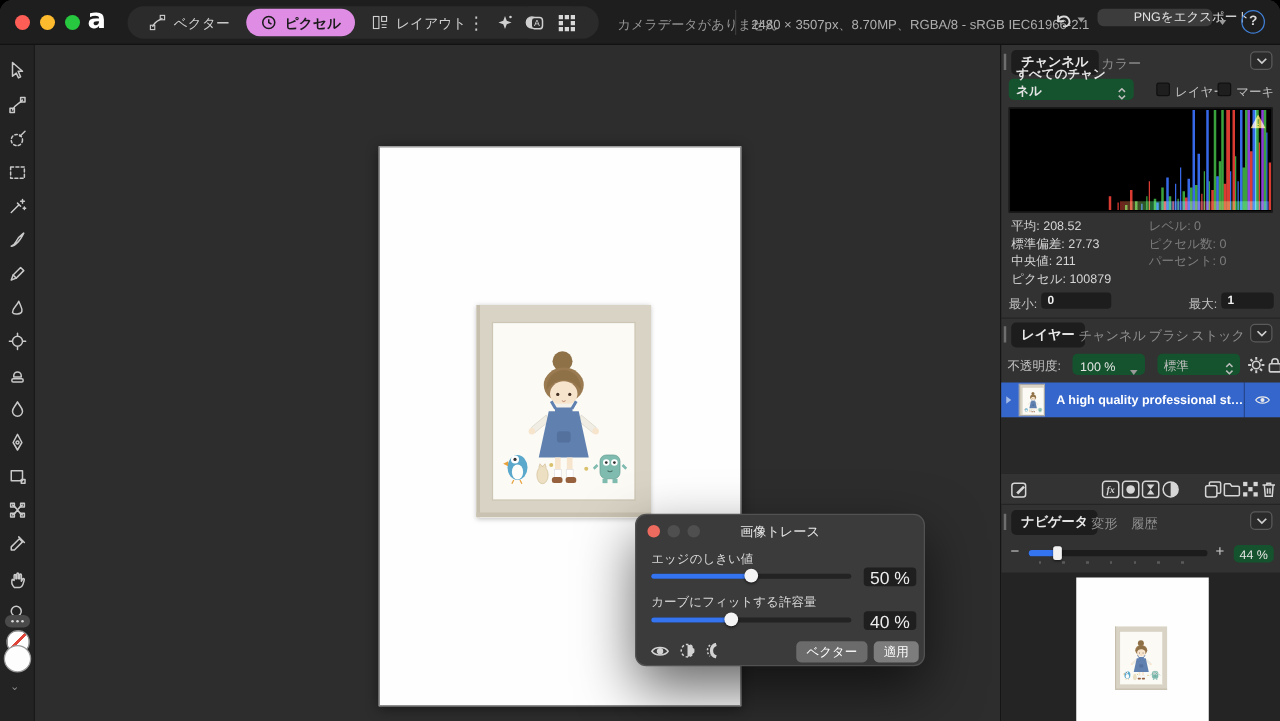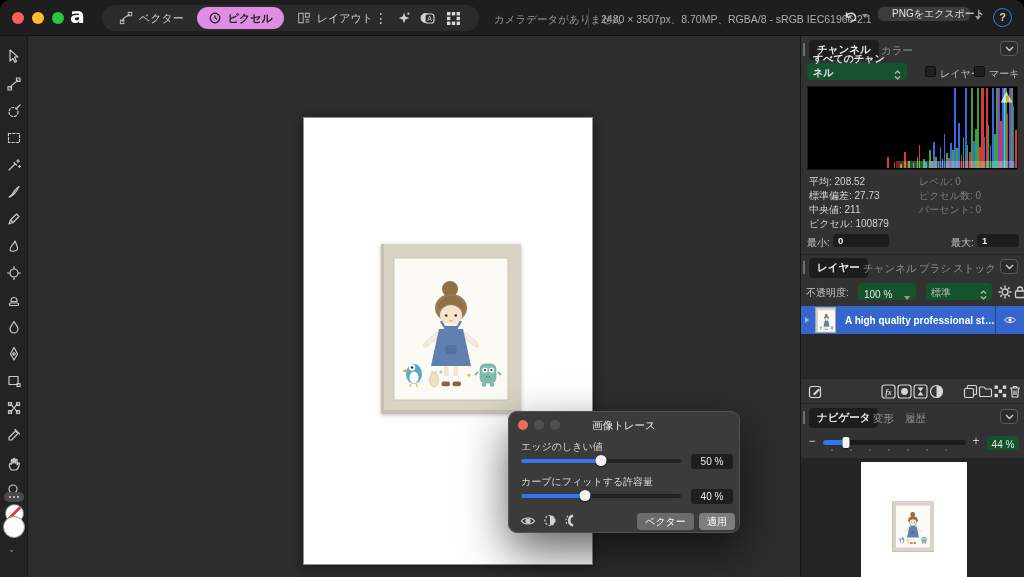--- a/index.html
+++ b/index.html
@@ -13,21 +13,21 @@
 .personas{position:absolute;left:102px;top:5px;height:26px;background:#2b2b2b;border-radius:14px;display:flex;align-items:center;padding:0 6px;gap:2px}
 .ptab{display:flex;align-items:center;gap:6px;padding:0 11px;height:22px;border-radius:11px;font-size:11px;color:#cfcfcf;white-space:nowrap}
 .ptab.active{background:#de8ce4;color:#1b1b1b;font-weight:700}
 .overflow{position:absolute;left:372px;top:6px;width:18px;height:24px;color:#c5c5c5;font-size:14px;text-align:center;line-height:24px}
 .modes{position:absolute;left:412px;top:5px;height:26px;background:#2b2b2b;border-radius:13px;display:flex;align-items:center;padding:0 7px;gap:9px}
 .modebtn{display:flex;align-items:center;justify-content:center}
 .statictx{position:absolute;font-size:10.5px;color:#969696;top:13px;white-space:nowrap}
 .tdiv{position:absolute;left:588px;top:8px;width:1px;height:20px;background:#3a3a3a}
 .undo{position:absolute;left:843px;top:8px;display:flex;align-items:center;gap:3px}
 .caret{width:0;height:0;border-left:3.5px solid transparent;border-right:3.5px solid transparent;border-top:4px solid #9a9a9a}
-.export{position:absolute;left:878px;top:7px;width:92px;height:14px;background:#3c3c3c;border-radius:5px;display:flex;align-items:center;gap:6px;padding:0 8px}
+.export{position:absolute;left:878px;top:7px;width:92px;height:14px;background:#3c3c3c;border-radius:5px;display:flex;align-items:center;gap:6px;padding:0 23px}
 .exbar{width:3px;height:12px;border-radius:2px;background:#54c8ef}
 .exlabel{font-size:10px;color:#e2e2e2;white-space:nowrap}
 .excaret{position:absolute;left:975px;top:16px}
 .help{position:absolute;left:993px;top:8px;width:19px;height:19px;border-radius:50%;border:1.5px solid #3f7fd6;color:#d8d8d8;font-size:11px;font-weight:700;text-align:center;line-height:16px}
 
 .tools{position:absolute;top:36px;left:0;width:28px;bottom:0;background:#232323;border-right:1px solid #191919;z-index:5}
 .tool{position:absolute;left:2px;width:24px;height:24px;display:flex;align-items:center;justify-content:center}
 .tool svg{stroke:#c9c9c9;fill:none;stroke-width:1.2;stroke-linecap:round;stroke-linejoin:round}
 .dotspill{position:absolute;left:4px;width:20px;height:10px;border-radius:5px;background:#4a4a4a;display:flex;align-items:center;justify-content:center;gap:2px}
 .dotspill i{width:2px;height:2px;border-radius:50%;background:#d8d8d8}
@@ -78,21 +78,21 @@
 .navpage{position:absolute;left:60px;top:4px;width:106px;height:160px;background:#fefefe}
 .navart{position:absolute;left:31px;top:37px;width:42px;height:55px}
 
 .dlg{position:absolute;left:508px;top:411px;width:232px;height:122px;background:#3b3b3b;border:1px solid #525252;border-radius:9px;box-shadow:0 18px 45px rgba(0,0,0,.6);z-index:30;color:#dedede}
 .dtitle{position:absolute;top:7px;left:0;right:0;text-align:center;font-size:10.5px;color:#e8e8e8}
 .dlights{position:absolute;left:9px;top:8px;display:flex;gap:6px}
 .dlight{width:10px;height:10px;border-radius:50%}
 .dlabel{position:absolute;left:12px;font-size:10px;color:#d8d8d8;white-space:nowrap}
 .dtrack{position:absolute;left:12px;width:160px;height:4px;background:#232323;border-radius:2px}
 .dknob{position:absolute;top:-4px;width:11px;height:11px;border-radius:50%;background:#f4f4f4;transform:translateX(-50%);box-shadow:0 1px 2px rgba(0,0,0,.6)}
-.dval{position:absolute;left:182px;width:42px;height:15px;background:#1f1f1f;border-radius:3px;color:#ececec;font-size:10px;display:flex;align-items:center;justify-content:center}
+.dval{position:absolute;left:182px;width:42px;height:15px;background:#1f1f1f;border-radius:3px;color:#ececec;font-size:14px;display:flex;align-items:center;justify-content:center}
 .dicons{position:absolute;left:11px;top:102px;display:flex;gap:7px;align-items:center}
 .dicons svg{stroke:#d2d2d2;fill:none;stroke-width:1.2}
 .dbtn{position:absolute;top:101px;height:17px;border-radius:4px;color:#fff;font-size:10px;display:flex;align-items:center;justify-content:center}
 </style>
 </head>
 <body>
 
 <svg width="0" height="0" style="position:absolute" aria-hidden="true">
 <symbol id="art" viewBox="0 0 140 170" preserveAspectRatio="none">
   <rect width="140" height="170" fill="#d9d3c5"></rect>

